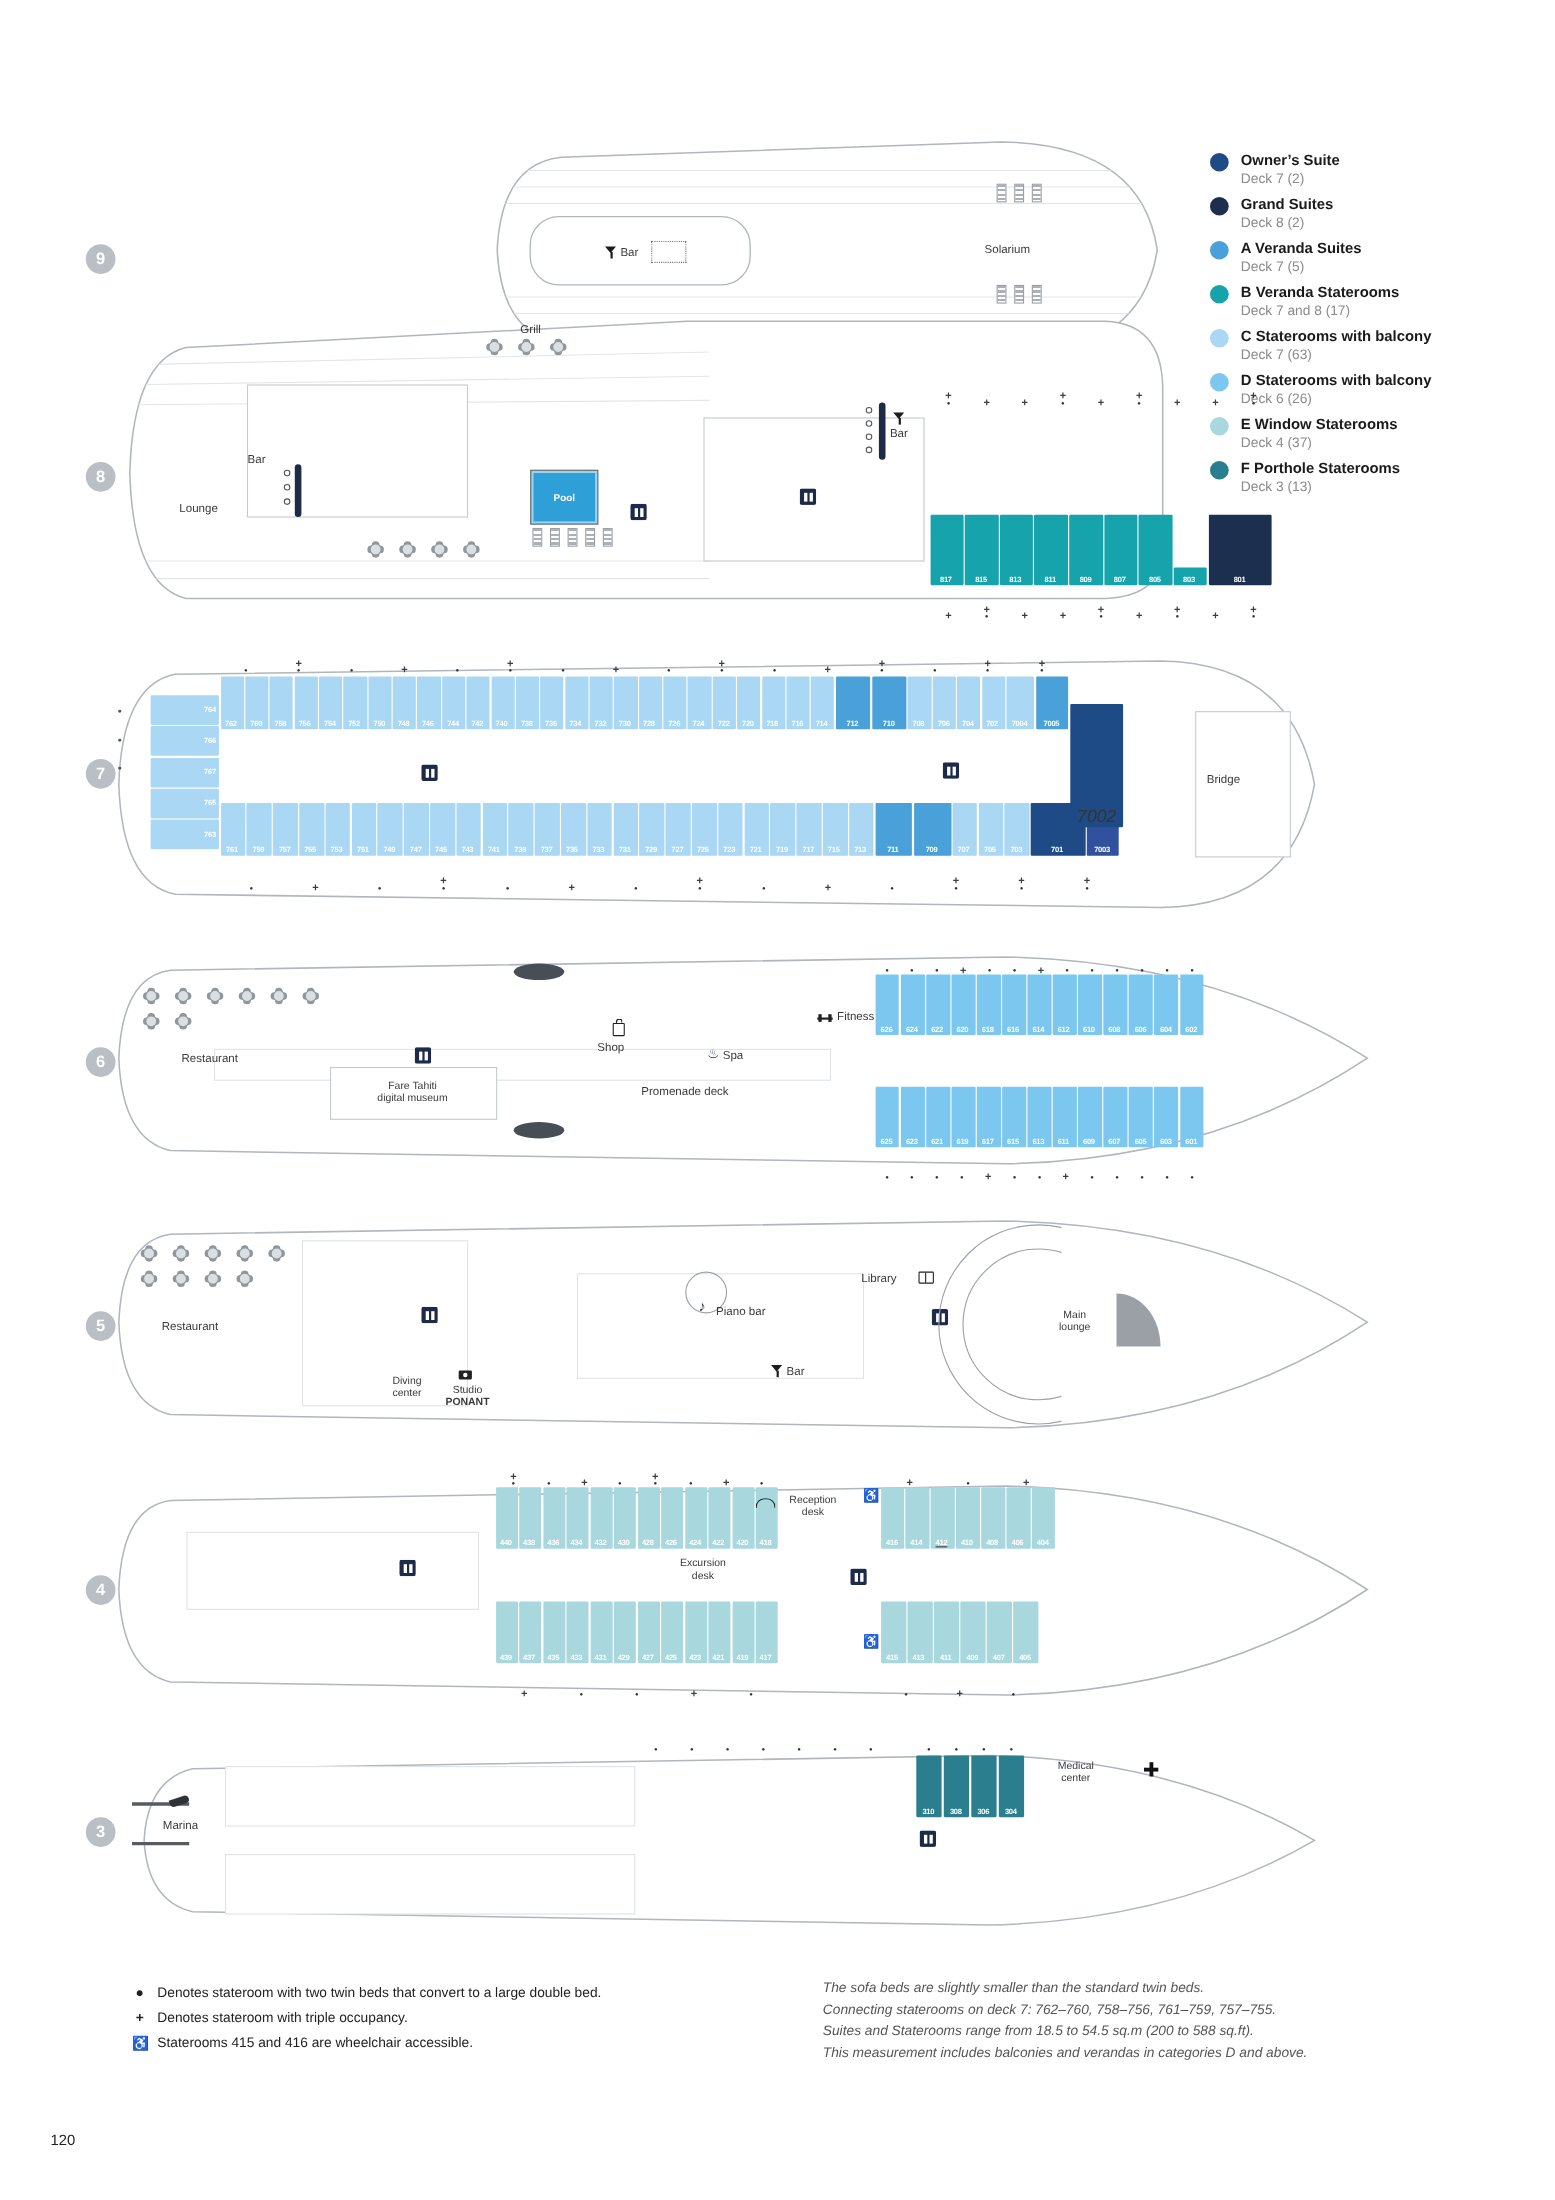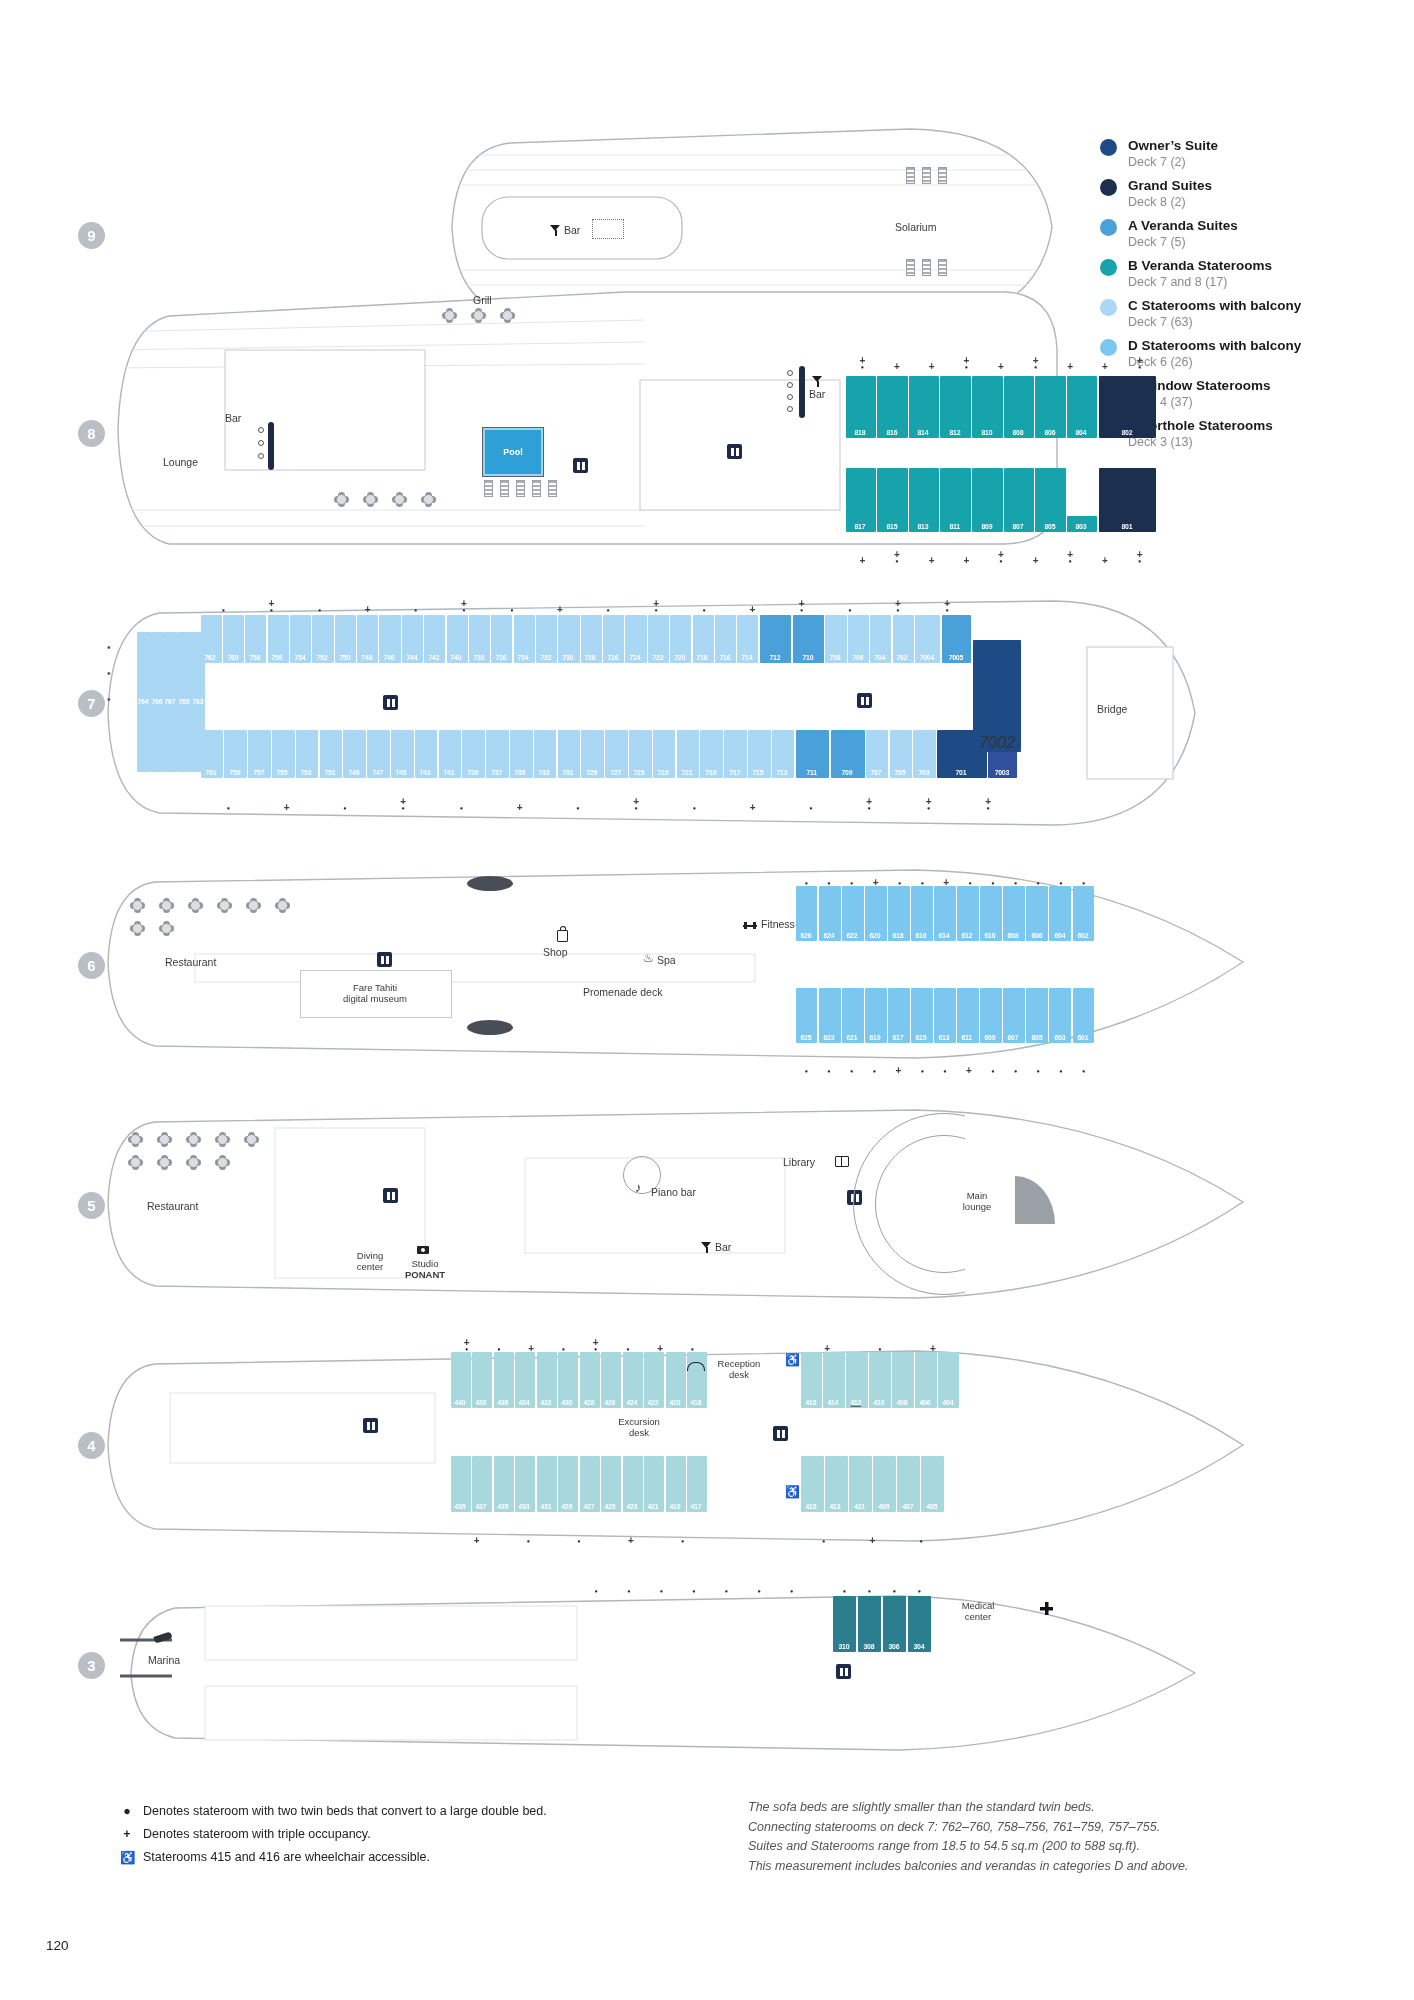--- a/index.html
+++ b/index.html
@@ -7,21 +7,21 @@
           font-family:"Liberation Sans",sans-serif;color:#333;overflow:hidden}
   .abs{position:absolute}
   .deck{position:absolute}
   .hull{position:absolute;left:0;top:0;width:100%;height:100%}
   .badge{position:absolute;width:27px;height:27px;border-radius:50%;background:#b9bfc5;
          color:#fff;font-size:15px;font-weight:700;display:flex;align-items:center;justify-content:center}
   .lbl{position:absolute;font-size:10.5px;color:#3a3a3a;white-space:nowrap}
   .lbl2{position:absolute;font-size:9.5px;color:#3a3a3a;text-align:center;line-height:11px}
   .strip{position:absolute;display:flex}
   .strip .room{flex:1 1 0;margin:0 .6px;display:flex;align-items:flex-end;justify-content:center;border-radius:1px}
-  .strip.col{flex-direction:row}
+  .strip.col{flex-direction:column}
   .strip.col .room{margin:.7px 0;align-items:center;justify-content:flex-end}
   .room i{font-style:normal;font-weight:700;font-size:7.5px;color:#fff;line-height:9px;
           padding:0 2px 1px 0;letter-spacing:-.3px;white-space:nowrap;transform:scale(.92)}
   .suite{position:absolute;display:flex;align-items:flex-end;justify-content:center;border-radius:1px}
   .mks{position:absolute;display:flex;justify-content:space-around;align-items:flex-end}
   .mk{display:flex;flex-direction:column;align-items:center;line-height:7px}
   .mk b{font-size:10px;font-weight:700;color:#3d3d3d}
   .mk u{text-decoration:none;font-size:5.5px;color:#333;line-height:6px}
   .elev{position:absolute;width:15px;height:15px;border-radius:2px;background-color:#1d2b49;
         background-image:linear-gradient(#fff,#fff),linear-gradient(#fff,#fff);
@@ -257,49 +257,20 @@
           <b>+</b>
         </span>
         <span class="mk">
           <b>+</b>
         </span>
         <span class="mk">
           <b>+</b>
           <u>●</u>
         </span>
       </div>
-    <div class="strip" style="left:740px;top:96px;width:312px;height:62px">
-        <span class="room" style="background: rgb(22, 163, 171); flex-grow: 1;">
-          <i>818</i>
-        </span>
-        <span class="room" style="background: rgb(22, 163, 171); flex-grow: 1;">
-          <i>816</i>
-        </span>
-        <span class="room" style="background: rgb(22, 163, 171); flex-grow: 1;">
-          <i>814</i>
-        </span>
-        <span class="room" style="background: rgb(22, 163, 171); flex-grow: 1;">
-          <i>812</i>
-        </span>
-        <span class="room" style="background: rgb(22, 163, 171); flex-grow: 1;">
-          <i>810</i>
-        </span>
-        <span class="room" style="background: rgb(22, 163, 171); flex-grow: 1;">
-          <i>808</i>
-        </span>
-        <span class="room" style="background: rgb(22, 163, 171); flex-grow: 1;">
-          <i>806</i>
-        </span>
-        <span class="room" style="background: rgb(22, 163, 171); flex-grow: 1;">
-          <i>804</i>
-        </span>
-        <span class="room" style="background: rgb(29, 47, 78); flex-grow: 1.9;">
-          <i>802</i>
-        </span>
-      </div>
     <div class="strip" style="left:740px;top:188px;width:312px;height:64px">
         <span class="room" style="background: rgb(22, 163, 171); flex-grow: 1;">
           <i>817</i>
         </span>
         <span class="room" style="background: rgb(22, 163, 171); flex-grow: 1;">
           <i>815</i>
         </span>
         <span class="room" style="background: rgb(22, 163, 171); flex-grow: 1;">
           <i>813</i>
         </span>

